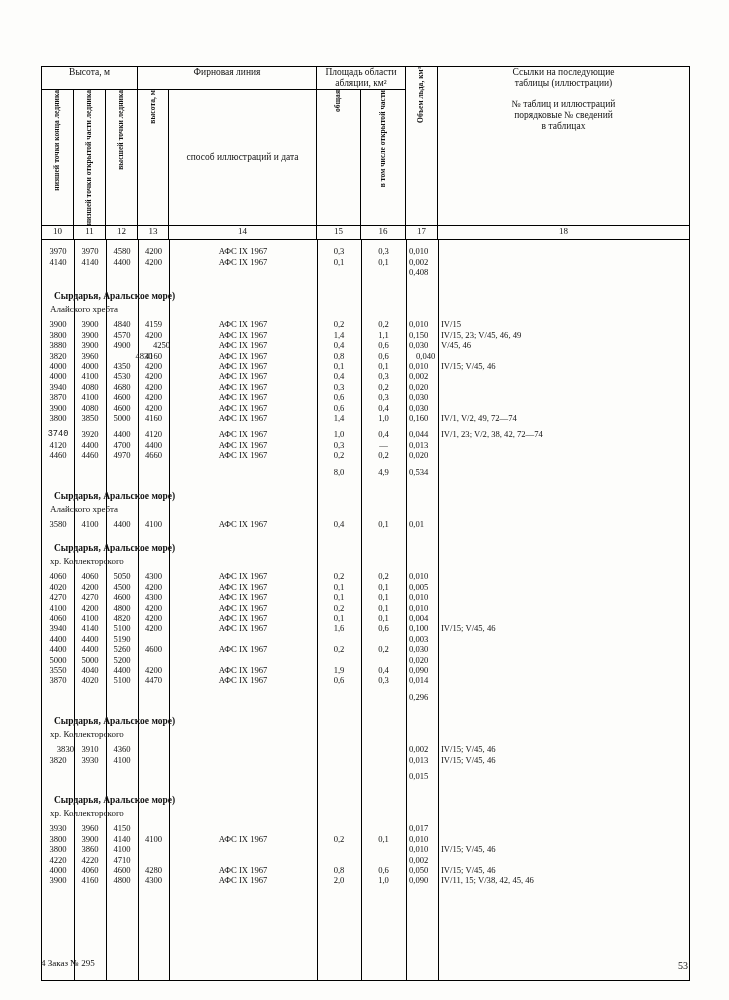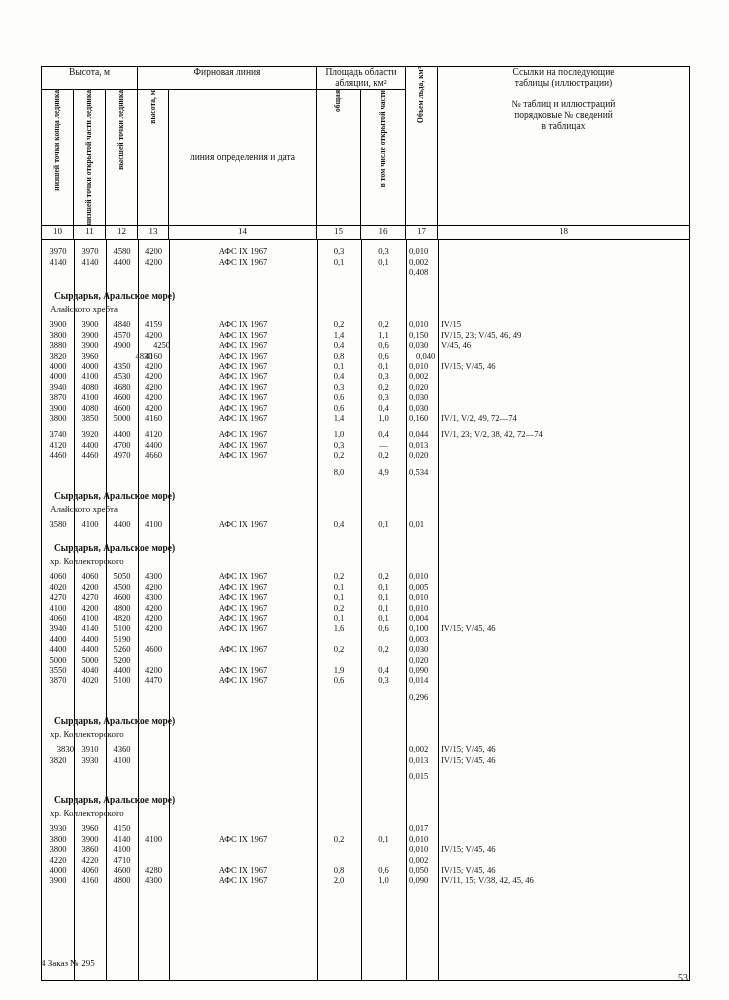--- a/index.html
+++ b/index.html
@@ -83,21 +83,21 @@
   }
   .c{position:absolute;text-align:center;}
   .l{position:absolute;text-align:left;}
   .footer{
     position:absolute;
     left:41px;right:41px;
     top:958px;
     font-size:9px;
   }
   .footer .left{position:absolute;left:0;top:0;}
-  .footer .pg{position:absolute;right:0;top:14px;font-size:10px;padding-left:38px;}
+  .footer .pg{position:absolute;right:0;top:2px;font-size:10px;padding-left:38px;}
 </style>
 </head>
 <body>
 
 <div class="page">
   <div class="sheet">
     <table class="main">
       <colgroup>
         <col style="width:32px">
           <col style="width:32px">
@@ -131,21 +131,21 @@
         </th>
         <th class="vcell" rowspan="2">
           <div class="vhd">низшей точки открытой части ледника</div>
         </th>
         <th class="vcell" rowspan="2">
           <div class="vhd">высшей точки ледника</div>
         </th>
         <th class="vcell" rowspan="2">
           <div class="vhd">высота, м</div>
         </th>
-        <th class="hd" rowspan="2" style="vertical-align:middle">линия определения и дата</th>
+        <th class="hd" rowspan="2" style="vertical-align:middle">способ иллюстраций и дата</th>
         <th class="vcell" rowspan="2">
           <div class="vhd">общая</div>
         </th>
         <th class="vcell" rowspan="2">
           <div class="vhd">в том числе открытой части</div>
         </th>
       </tr>
       <tr></tr>
       <tr class="numrow">
         <td>10</td>
@@ -293,21 +293,21 @@
                   <span class="c" style="left: 32px; width: 32px;">3850</span>
                   <span class="c" style="left: 64px; width: 32px;">5000</span>
                   <span class="c" style="left: 96px; width: 31px;">4160</span>
                   <span class="c" style="left: 127px; width: 148px;">АФС IX 1967</span>
                   <span class="c" style="left: 275px; width: 44px;">1,4</span>
                   <span class="c" style="left: 319px; width: 45px;">1,0</span>
                   <span class="l" style="left: 367px;">0,160</span>
                   <span class="l" style="left: 399px;">IV/1, V/2, 49, 72—74</span>
                 </div>
                 <div class="row" style="top: 189.2px;">
-                  <span class="c" style="left: 0px; width: 32px;">3740</span>
+                  <span class="c" style="left: 0px; width: 32px; font-family: Liberation Mono, monospace;">3740</span>
                   <span class="c" style="left: 32px; width: 32px;">3920</span>
                   <span class="c" style="left: 64px; width: 32px;">4400</span>
                   <span class="c" style="left: 96px; width: 31px;">4120</span>
                   <span class="c" style="left: 127px; width: 148px;">АФС IX 1967</span>
                   <span class="c" style="left: 275px; width: 44px;">1,0</span>
                   <span class="c" style="left: 319px; width: 45px;">0,4</span>
                   <span class="l" style="left: 367px;">0,044</span>
                   <span class="l" style="left: 399px;">IV/1, 23; V/2, 38, 42, 72—74</span>
                 </div>
                 <div class="row" style="top: 199.6px;">

